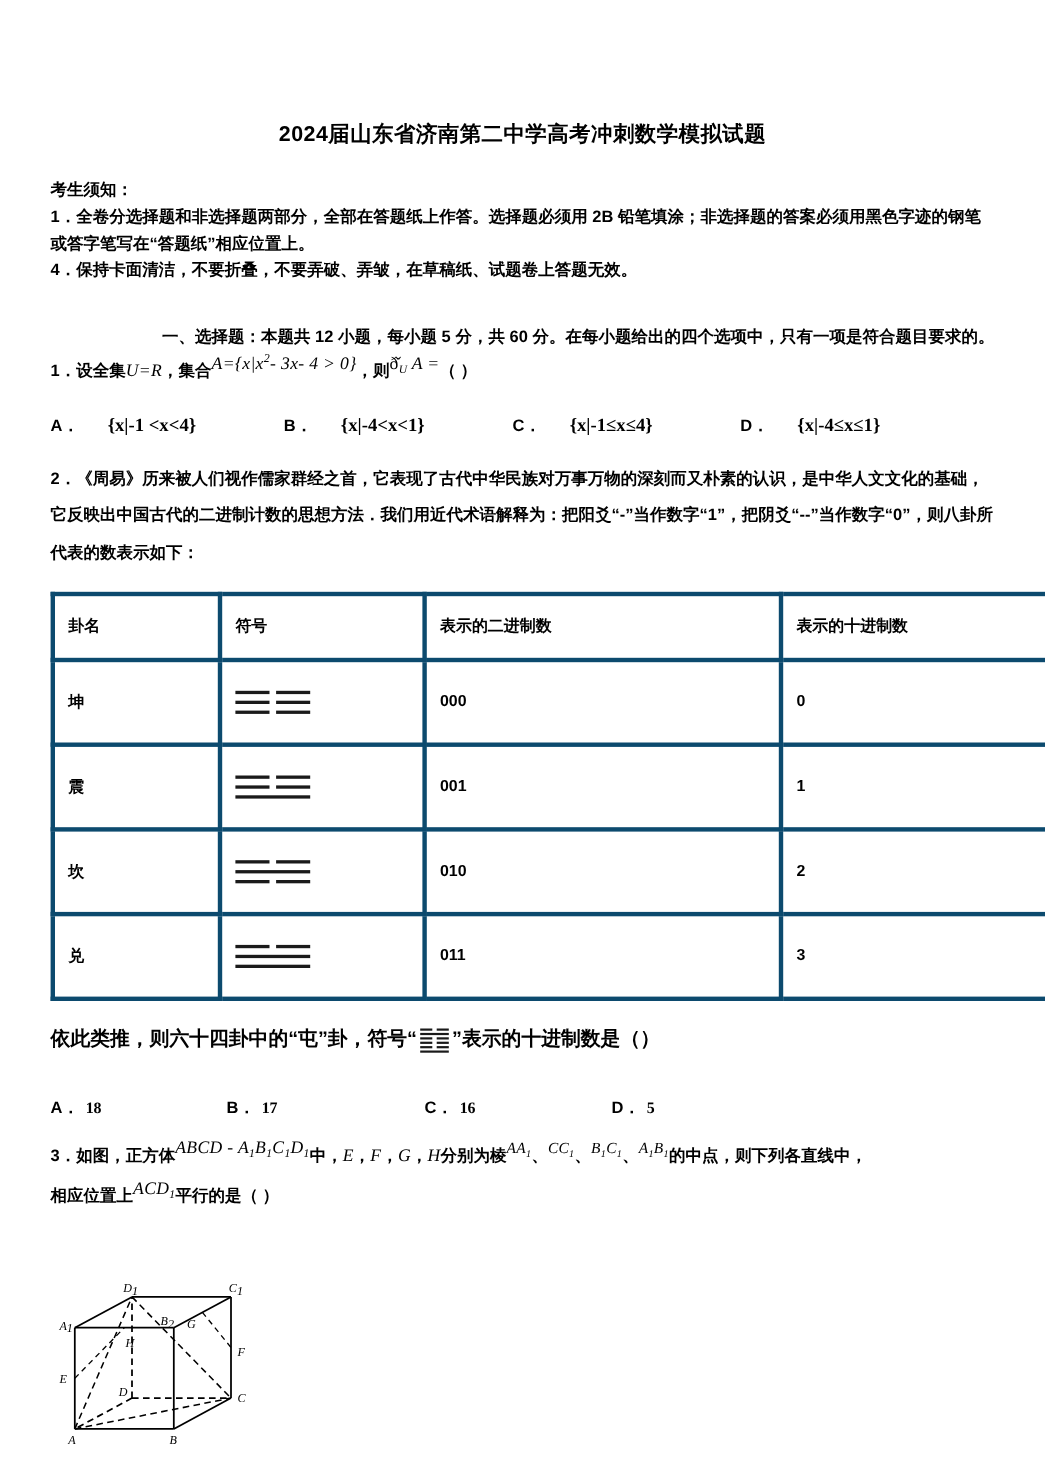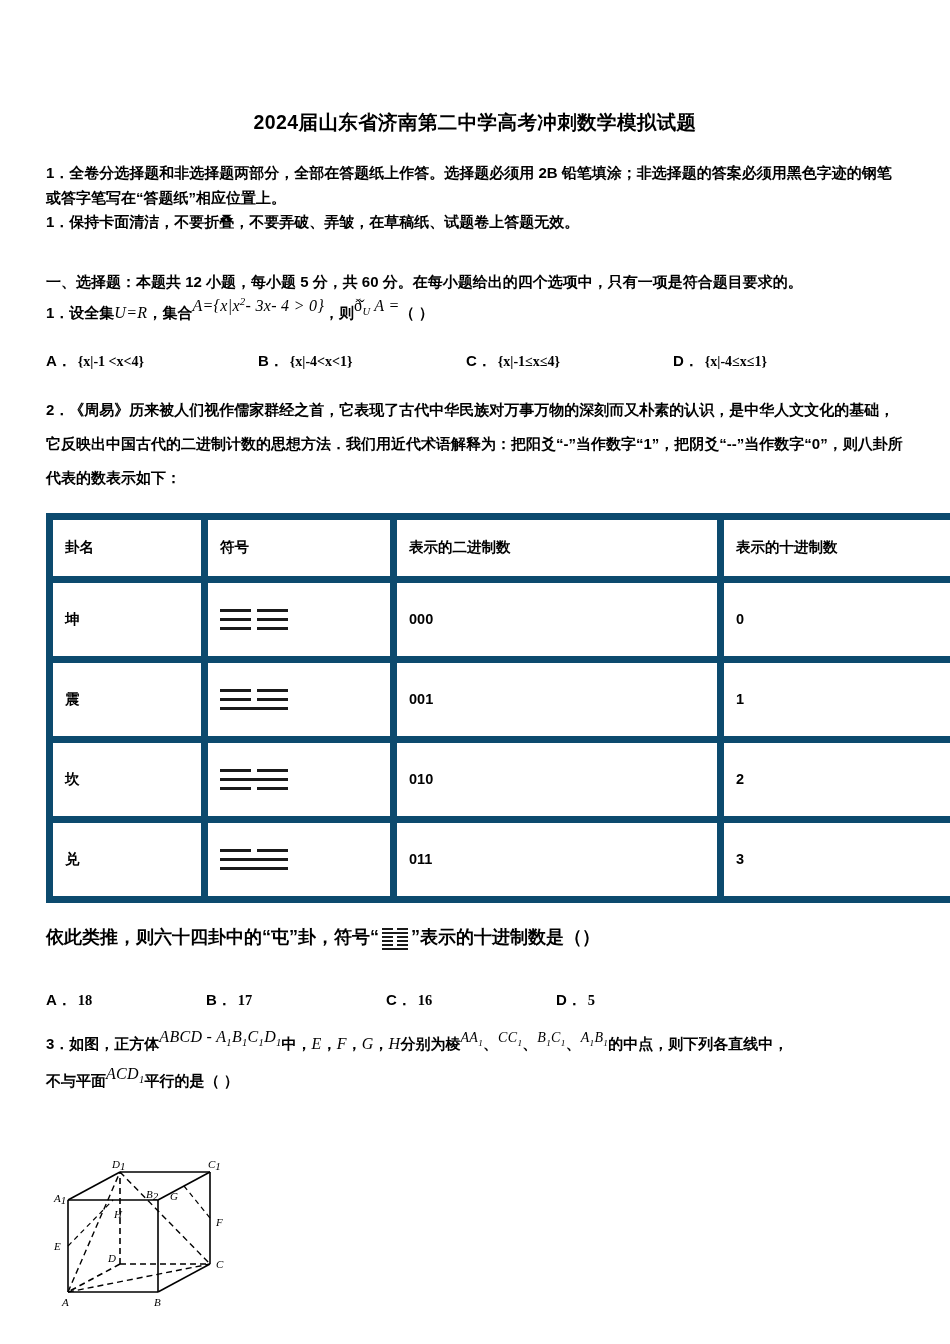--- a/index.html
+++ b/index.html
@@ -47,20 +47,21 @@
   }
   .notice .n-line { display: block; }
 
   
   .section-head {
     margin-top: 36px;
     font-family: "Liberation Sans", "DejaVu Sans", sans-serif;
     font-size: 15px;
     font-weight: bold;
     line-height: 1.55;
+    text-align: right;
   }
 
   
   .question {
     font-family: "Liberation Sans", "DejaVu Sans", sans-serif;
     font-size: 15px;
     font-weight: bold;
     line-height: 1.95;
   }
   .q1 { margin-top: 4px; }
@@ -105,33 +106,34 @@
     display: flex;
   }
   .opt1 { margin-top: 22px; }
   .opt2 { margin-top: 38px; }
   .option {
     white-space: nowrap;
   }
   .option .lab { margin-right: 6px; }
   .setexp {
     font-family: "Liberation Serif", "DejaVu Serif", serif;
-    font-size: 14px;
-    font-weight: bold;
+    font-size: 17px;
+    font-weight: bold;
+    margin-left: 20px;
   }
 
   
   table.gua {
     border-collapse: collapse;
     width: 858px;
     margin-top: 18px;
     table-layout: fixed;
   }
   table.gua td, table.gua th {
-    border: 7px solid #0c4a6e;
+    border: 4px solid #0c4a6e;
     font-family: "Liberation Sans", "DejaVu Sans", sans-serif;
     font-size: 14.5px;
     font-weight: bold;
     text-align: left;
     vertical-align: middle;
     padding: 0 12px;
   }
   table.gua th { height: 56px; }
   table.gua td { height: 73px; }
   .col-name  { width: 124px; }
@@ -221,22 +223,23 @@
   }
 </style>
 </head>
 <body>
 
 <div class="page">
 
   <h1 class="doc-title">2024届山东省济南第二中学高考冲刺数学模拟试题</h1>
 
   <div class="notice">
+    <span class="n-line">考生须知：</span>
     <span class="n-line">1．全卷分选择题和非选择题两部分，全部在答题纸上作答。选择题必须用 2B 铅笔填涂；非选择题的答案必须用黑色字迹的钢笔或答字笔写在“答题纸”相应位置上。</span>
-    <span class="n-line">1．保持卡面清洁，不要折叠，不要弄破、弄皱，在草稿纸、试题卷上答题无效。</span>
+    <span class="n-line">4．保持卡面清洁，不要折叠，不要弄破、弄皱，在草稿纸、试题卷上答题无效。</span>
   </div>
 
   <div class="section-head">一、选择题：本题共 12 小题，每小题 5 分，共 60 分。在每小题给出的四个选项中，只有一项是符合题目要求的。</div>
 
   <div class="question q1">
     <span>1．</span><span>设全集</span><span class="mi">U=R</span><span>，集合</span><span class="mi raise"><span>A</span><span>=</span><span>{</span><span>x</span><span>|</span><span>x</span><span class="sup">2</span><span>- 3</span><span>x</span><span>- 4 &gt; 0</span><span>}</span></span><span>，则</span><span class="mi raise"><span class="compl">ð̌</span><span class="sub">U</span> <span>A</span> <span>=</span></span><span>（ ）</span>
   </div>
 
   <div class="options opt1">
     <div class="option" style="width:212px"><span class="lab">A．</span><span class="setexp">{x|-1 &lt;x&lt;4}</span></div>
@@ -310,21 +313,21 @@
 
   <div class="options opt2">
     <div class="option" style="width:160px"><span class="lab">A．</span><span class="numcell">18</span></div>
     <div class="option" style="width:180px"><span class="lab">B．</span><span class="numcell">17</span></div>
     <div class="option" style="width:170px"><span class="lab">C．</span><span class="numcell">16</span></div>
     <div class="option"><span class="lab">D．</span><span class="numcell">5</span></div>
   </div>
 
   <div class="question q3">
     <span>3．</span><span>如图，正方体</span><span class="mi raise"><span>ABCD - A</span><span class="sub">1</span><span>B</span><span class="sub">1</span><span>C</span><span class="sub">1</span><span>D</span><span class="sub">1</span></span><span>中，</span><span class="mi">E</span>，<span class="mi">F</span>，<span class="mi">G</span>，<span class="mi">H</span><span>分别为棱</span><span class="mi small raise">AA<span class="sub">1</span></span>、<span class="mi small raise">CC<span class="sub">1</span></span>、<span class="mi small raise">B<span class="sub">1</span>C<span class="sub">1</span></span>、<span class="mi small raise">A<span class="sub">1</span>B<span class="sub">1</span></span><span>的中点，则下列各直线中，</span><br>
-    <span>不与平面</span><span class="mi raise"><span>ACD</span><span class="sub">1</span></span><span>平行的是（  ）</span>
+    <span>相应位置上</span><span class="mi raise"><span>ACD</span><span class="sub">1</span></span><span>平行的是（  ）</span>
   </div>
 
   <div class="figure-wrap">
     <svg class="cube" width="200" height="165" viewBox="0 0 200 165">
 
       <line x1="18" y1="148" x2="108" y2="148" stroke="#000" stroke-width="1.6"></line>
       <line x1="108" y1="148" x2="160" y2="120" stroke="#000" stroke-width="1.6"></line>
       <line x1="18" y1="148" x2="18" y2="56" stroke="#000" stroke-width="1.6"></line>
       <line x1="108" y1="148" x2="108" y2="56" stroke="#000" stroke-width="1.6"></line>
       <line x1="160" y1="120" x2="160" y2="28" stroke="#000" stroke-width="1.6"></line>

